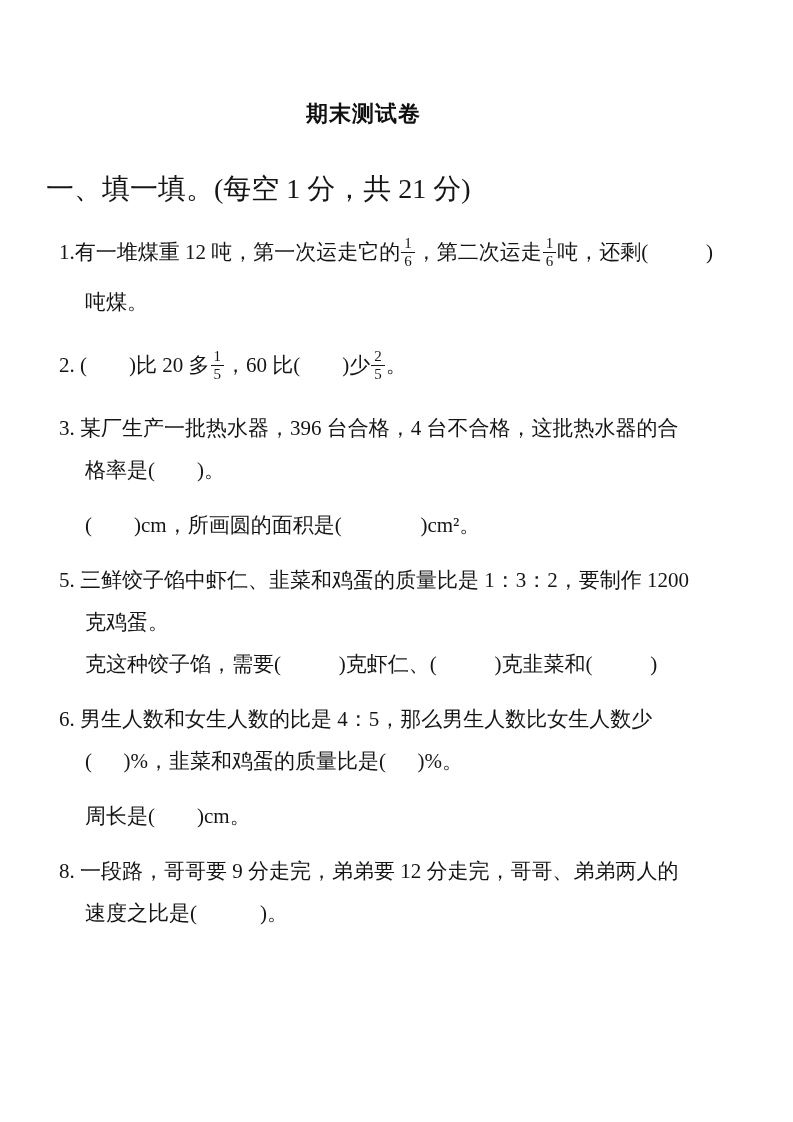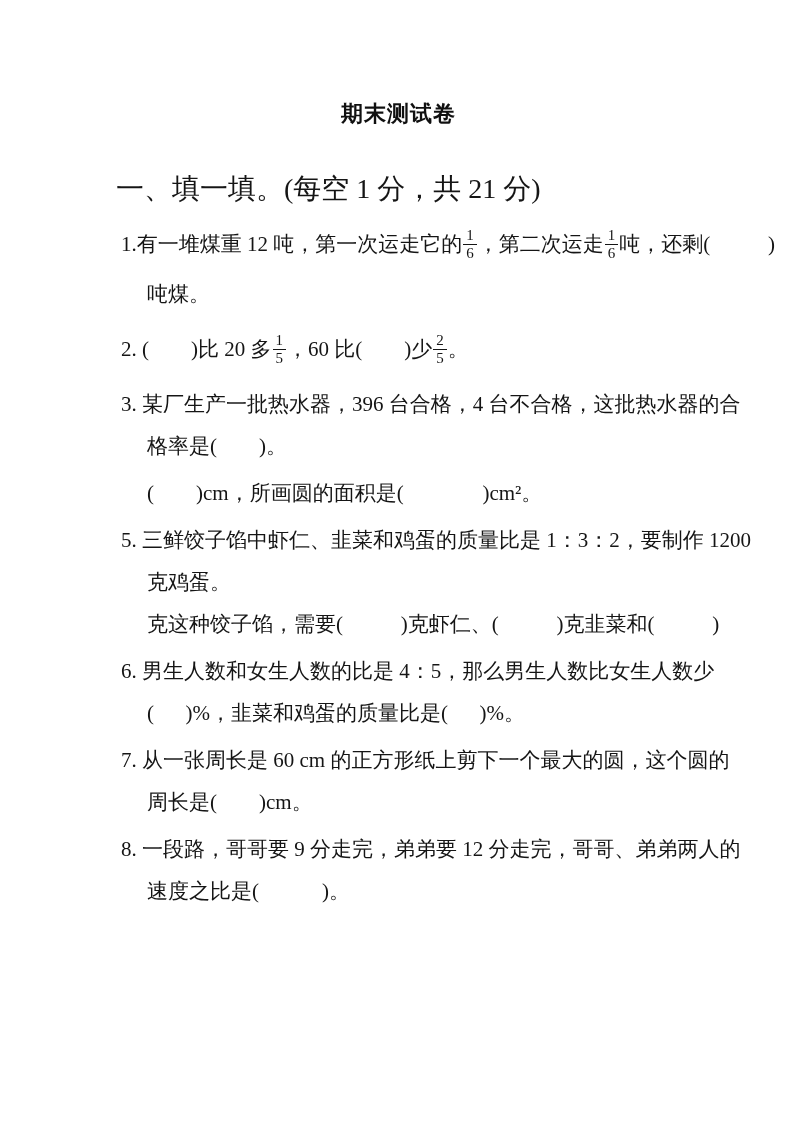--- a/index.html
+++ b/index.html
@@ -11,40 +11,40 @@
     width: 793px;
     height: 1122px;
     font-family: "Liberation Serif", "DejaVu Serif", serif;
     color: #151515;
     overflow: hidden;
   }
   .page {
     box-sizing: border-box;
     width: 793px;
     height: 1122px;
-    padding: 100px 112px 0 116px;
+    padding: 100px 112px 0 46px;
     background: #ffffff;
   }
   .title {
     margin: 0;
     font-family: "Liberation Sans", "DejaVu Sans", sans-serif;
     font-size: 22px;
     font-weight: 900;
     text-align: center;
     line-height: 28px;
     letter-spacing: 1px;
     color: #101010;
   }
   .section-header {
     margin-top: 40px;
     font-size: 28px;
     line-height: 42px;
     white-space: pre;
   }
-  .question { margin: 5px; }
+  .question { margin: 13px; }
   .line {
     font-size: 21px;
     line-height: 42px;
     white-space: pre;
   }
   .line.tall { line-height: 58px; }
   .line.cont { padding-left: 26px; }
   .frac {
     display: inline-block;
     vertical-align: middle;
@@ -88,21 +88,20 @@
       <div class="question">
         <div class="line"><span>5. 三鲜饺子馅中虾仁、韭菜和鸡蛋的质量比是 1：3：2，要制作 1200</span></div>
         <div class="line cont"><span>克鸡蛋。</span></div>
         <div class="line cont"><span>克这种饺子馅，需要(           )克虾仁、(           )克韭菜和(           )</span></div>
       </div>
       <div class="question">
         <div class="line"><span>6. 男生人数和女生人数的比是 4：5，那么男生人数比女生人数少</span></div>
         <div class="line cont"><span>(      )%，韭菜和鸡蛋的质量比是(      )%。</span></div>
       </div>
       <div class="question">
-        <div class="line"><span>7. 从一张周长是 60 cm 的正方形纸上剪下一个最大的圆，这个圆的</span></div>
         <div class="line cont"><span>周长是(        )cm。</span></div>
       </div>
       <div class="question">
         <div class="line"><span>8. 一段路，哥哥要 9 分走完，弟弟要 12 分走完，哥哥、弟弟两人的</span></div>
         <div class="line cont"><span>速度之比是(            )。</span></div>
       </div>
     </div>
 </div>
 
 </body></html>

